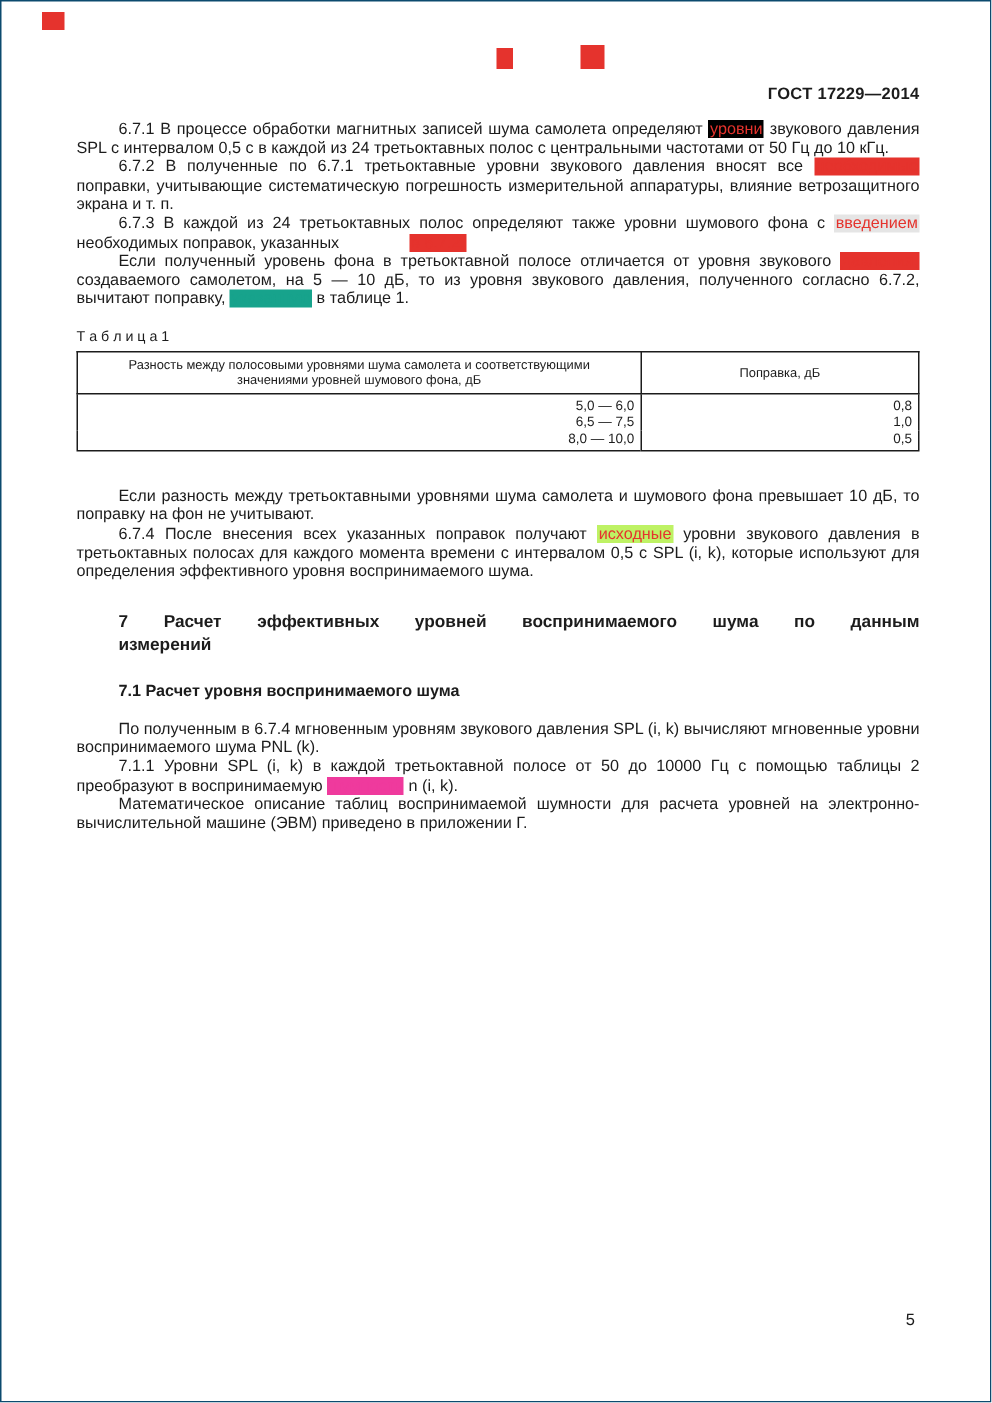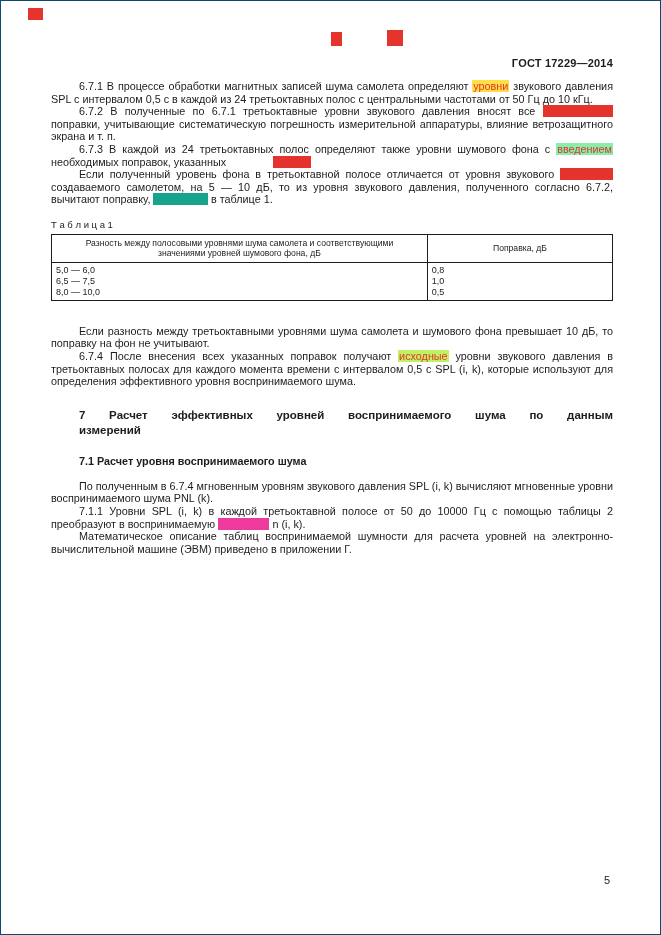--- a/index.html
+++ b/index.html
@@ -58,21 +58,21 @@
     vertical-align: middle;
     padding: 3px 10px;
   }
   table.gost-table td {
     border-left: 1px solid #1c1c1c;
     border-right: 1px solid #1c1c1c;
     border-top: none;
     border-bottom: none;
     font-size: 9px;
     line-height: 11px;
-    text-align: left;
+    text-align: right;
     padding: 0 4px;
   }
   table.gost-table tbody tr:first-child td { padding-top: 2px; }
   table.gost-table tbody tr:last-child td { padding-bottom: 2px; }
   .col-diff { width: 67%; }
   .col-corr { width: 33%; }
   .mid-flow { margin-top: 24px; }
   .h7 {
     margin-top: 20px;
     padding-left: 28px;
@@ -110,23 +110,23 @@
 
 <div class="page">
 
   <div class="doc-header">
     <span>ГОСТ 17229—2014</span>
   </div>
 
   <div class="doc-body">
 
     <div>
-        <p class="para"><span>6.7.1 В процессе обработки магнитных записей шума самолета определяют </span><span class="mark" style="background-color: #fde047; color: rgb(229, 51, 45);">уровни</span><span> звукового давления SPL с интервалом 0,5 с в каждой из 24 третьоктавных полос с центральными частотами от 50 Гц до 10 кГц.</span></p>
+        <p class="para"><span>6.7.1 В процессе обработки магнитных записей шума самолета определяют </span><span class="mark" style="background-color: #000000; color: rgb(229, 51, 45);">уровни</span><span> звукового давления SPL с интервалом 0,5 с в каждой из 24 третьоктавных полос с центральными частотами от 50 Гц до 10 кГц.</span></p>
         <p class="para"><span>6.7.2 В полученные по 6.7.1 третьоктавные уровни звукового давления вносят все </span><span class="mark" style="background-color: rgb(229, 51, 45); color: rgb(229, 51, 45);">необходимые</span><span> поправки, учитывающие систематическую погрешность измерительной аппаратуры, влияние ветрозащитного экрана и т. п.</span></p>
-        <p class="para"><span>6.7.3 В каждой из 24 третьоктавных полос определяют также уровни шумового фона с </span><span class="mark" style="background-color: #86efac; color: rgb(229, 51, 45);">введением</span><span> необходимых поправок, указанных </span><span class="mark" style="background-color: rgb(229, 51, 45); color: rgb(229, 51, 45); margin-left: 44px;">в 6.7.2.</span></p>
+        <p class="para"><span>6.7.3 В каждой из 24 третьоктавных полос определяют также уровни шумового фона с </span><span class="mark" style="background-color: #e5e5e5; color: rgb(229, 51, 45);">введением</span><span> необходимых поправок, указанных </span><span class="mark" style="background-color: rgb(229, 51, 45); color: rgb(229, 51, 45); margin-left: 44px;">в 6.7.2.</span></p>
         <p class="para"><span>Если полученный уровень фона в третьоктавной полосе отличается от уровня звукового </span><span class="mark" style="background-color: rgb(229, 51, 45); color: rgb(229, 51, 45);">давления,</span><span> создаваемого самолетом, на 5 — 10 дБ, то из уровня звукового давления, полученного согласно 6.7.2, вычитают поправку, </span><span class="mark" style="background-color: rgb(23, 163, 140); color: rgb(23, 163, 140);">указанную</span><span> в таблице 1.</span></p>
       </div>
 
     <div class="table-caption">Т а б л и ц а  1</div>
 
     <table class="gost-table">
       <thead>
         <tr>
           <th class="col-diff">Разность между полосовыми уровнями шума самолета и соответствующими значениями уровней шумового фона, дБ</th>
           <th class="col-corr">Поправка, дБ</th>

